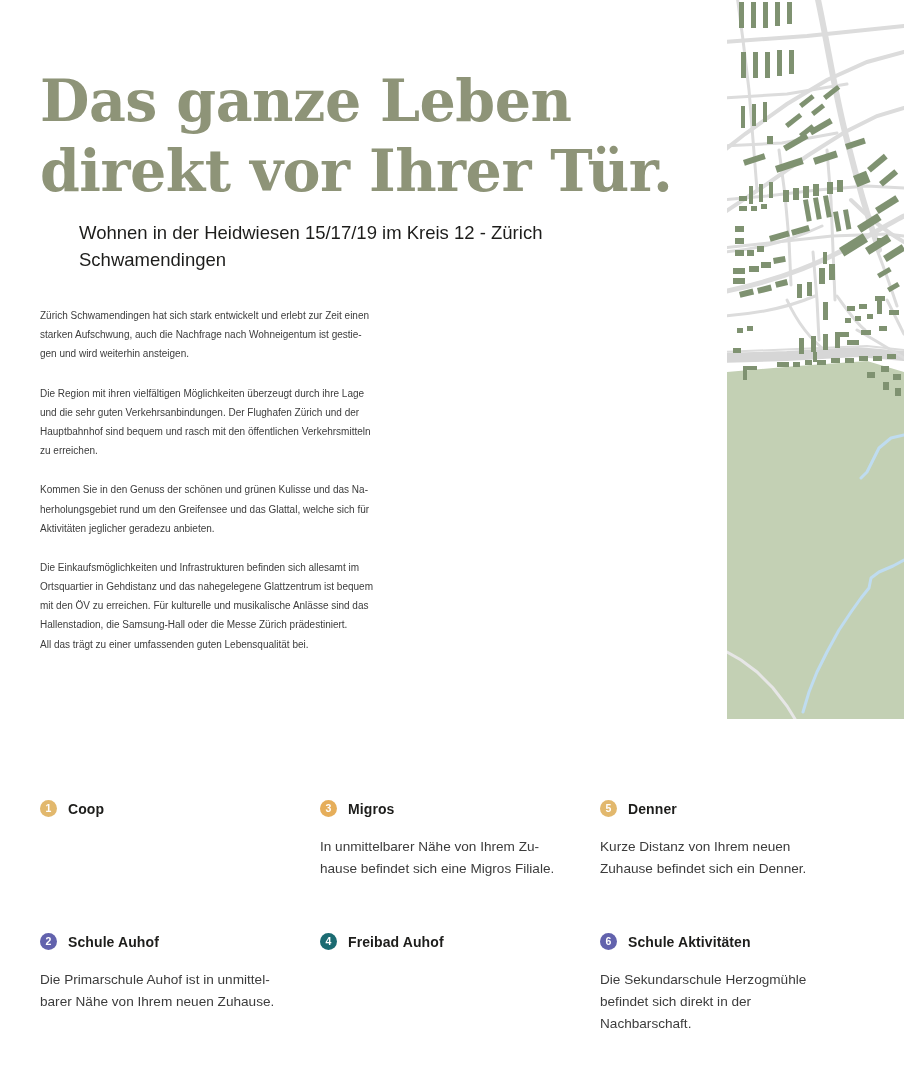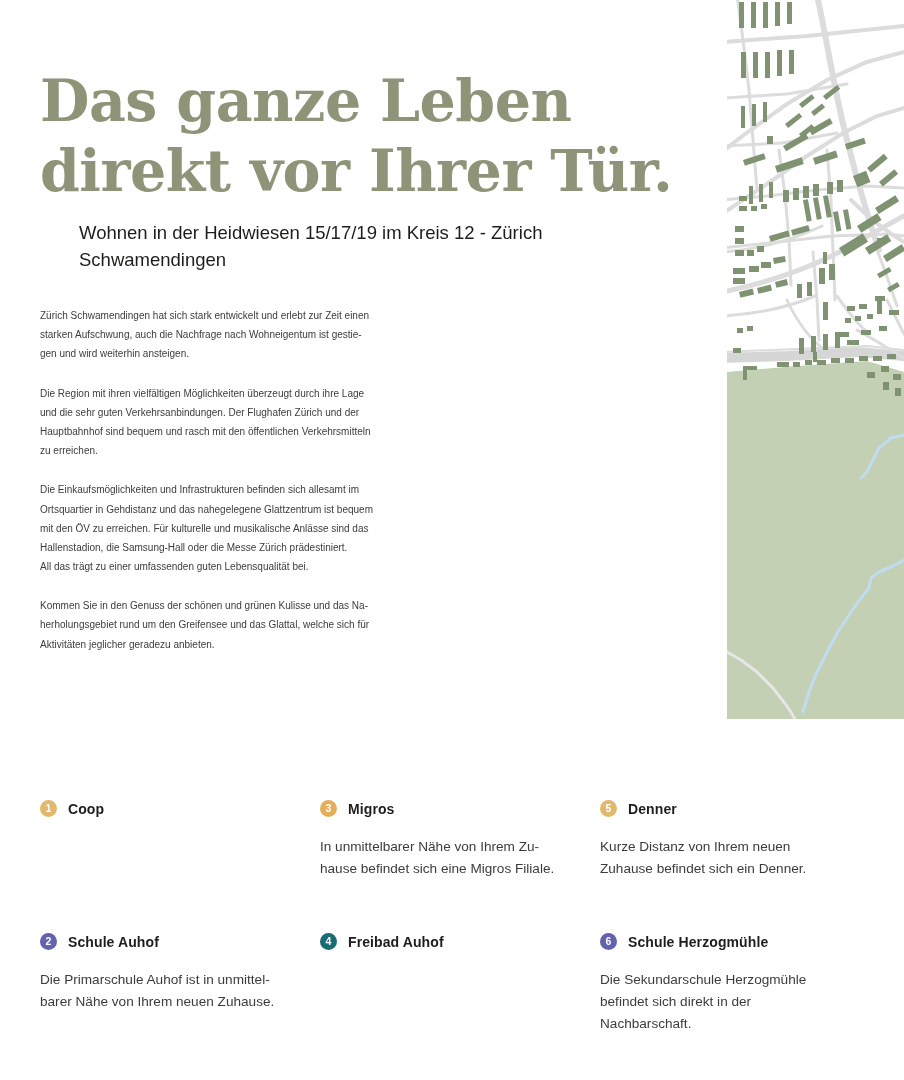--- a/index.html
+++ b/index.html
@@ -300,28 +300,28 @@
 Schwamendingen</h2>
 
   <div id="body-copy">
     <p class="para">Zürich Schwamendingen hat sich stark entwickelt und erlebt zur Zeit einen
 starken Aufschwung, auch die Nachfrage nach Wohneigentum ist gestie-
 gen und wird weiterhin ansteigen.</p>
     <p class="para">Die Region mit ihren vielfältigen Möglichkeiten überzeugt durch ihre Lage
 und die sehr guten Verkehrsanbindungen. Der Flughafen Zürich und der
 Hauptbahnhof sind bequem und rasch mit den öffentlichen Verkehrsmitteln
 zu erreichen.</p>
+    <p class="para">Kommen Sie in den Genuss der schönen und grünen Kulisse und das Na-
+herholungsgebiet  rund um den Greifensee und das Glattal, welche sich für
+Aktivitäten jeglicher geradezu anbieten.</p>
     <p class="para">Die Einkaufsmöglichkeiten und Infrastrukturen befinden sich allesamt im
 Ortsquartier in Gehdistanz und das nahegelegene Glattzentrum ist bequem
 mit den ÖV zu erreichen. Für kulturelle und musikalische Anlässe sind das
 Hallenstadion, die Samsung-Hall oder die Messe Zürich prädestiniert.
 All das trägt zu einer umfassenden guten Lebensqualität bei.</p>
-    <p class="para">Kommen Sie in den Genuss der schönen und grünen Kulisse und das Na-
-herholungsgebiet  rund um den Greifensee und das Glattal, welche sich für
-Aktivitäten jeglicher geradezu anbieten.</p>
   </div>
 </div>
 
 <div id="poi-grid">
 
   <div class="poi-row row-1">
 
     <div class="poi-card">
       <div class="poi-head">
         <span class="poi-badge" style="background-color: rgb(226, 184, 109);">1</span>
@@ -362,20 +362,20 @@
     <div class="poi-card">
       <div class="poi-head">
         <span class="poi-badge" style="background-color: rgb(27, 107, 114);">4</span>
         <span class="poi-title">Freibad Auhof</span>
       </div>
     </div>
 
     <div class="poi-card wide">
       <div class="poi-head">
         <span class="poi-badge" style="background-color: rgb(98, 98, 173);">6</span>
-        <span class="poi-title">Schule Herzogmühle</span>
+        <span class="poi-title">Schule Aktivitäten</span>
       </div>
       <div class="poi-desc">Die Sekundarschule Herzogmühle
 befindet sich direkt in der
 Nachbarschaft.</div>
     </div>
   </div>
 </div>
 
 </body></html>

